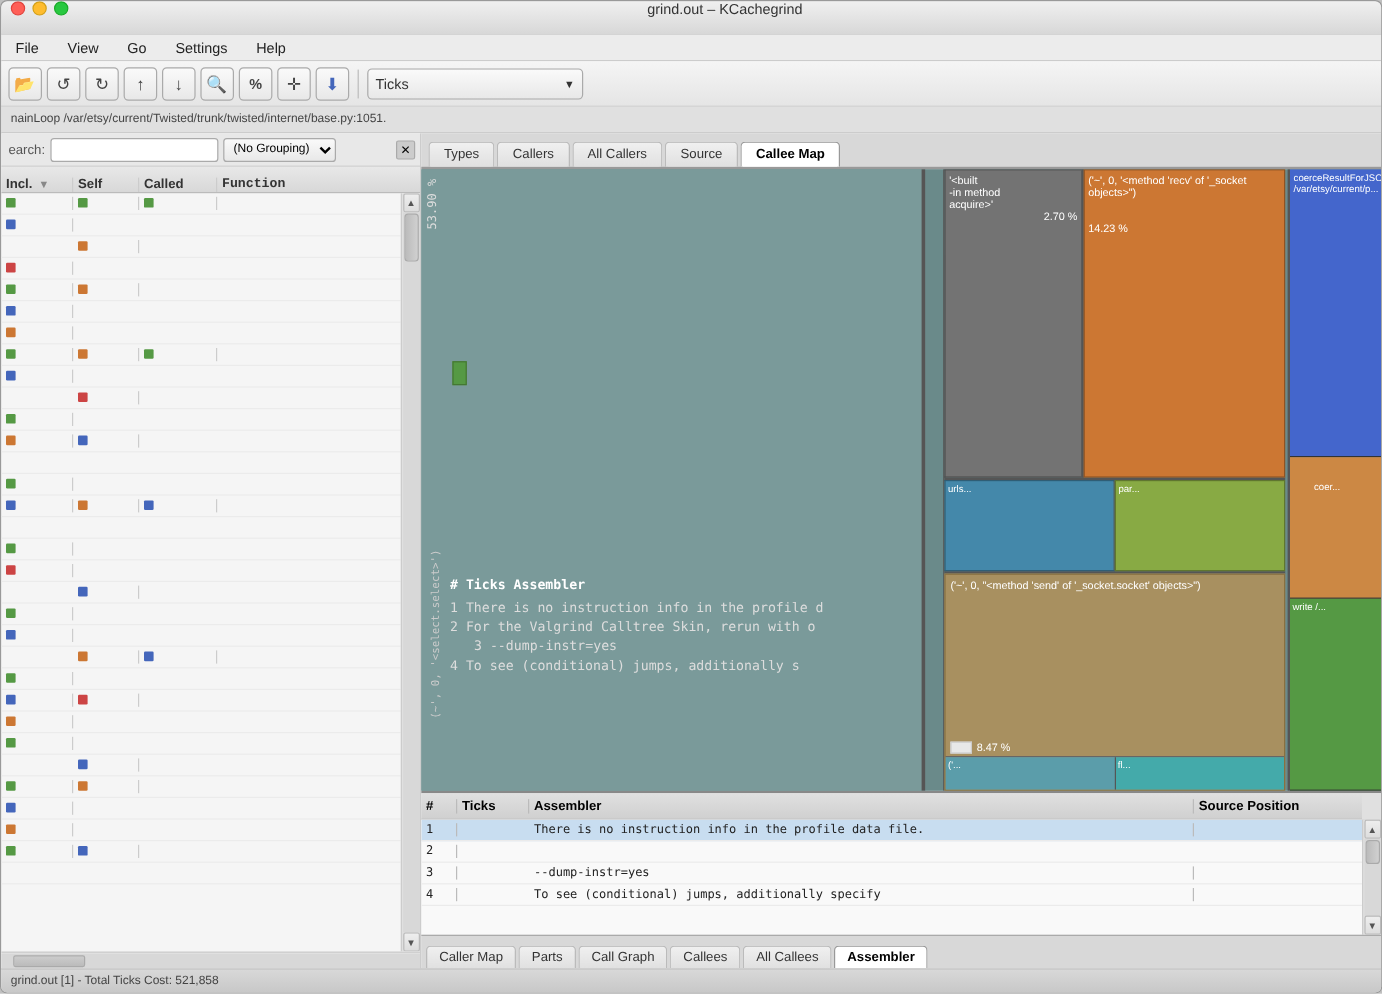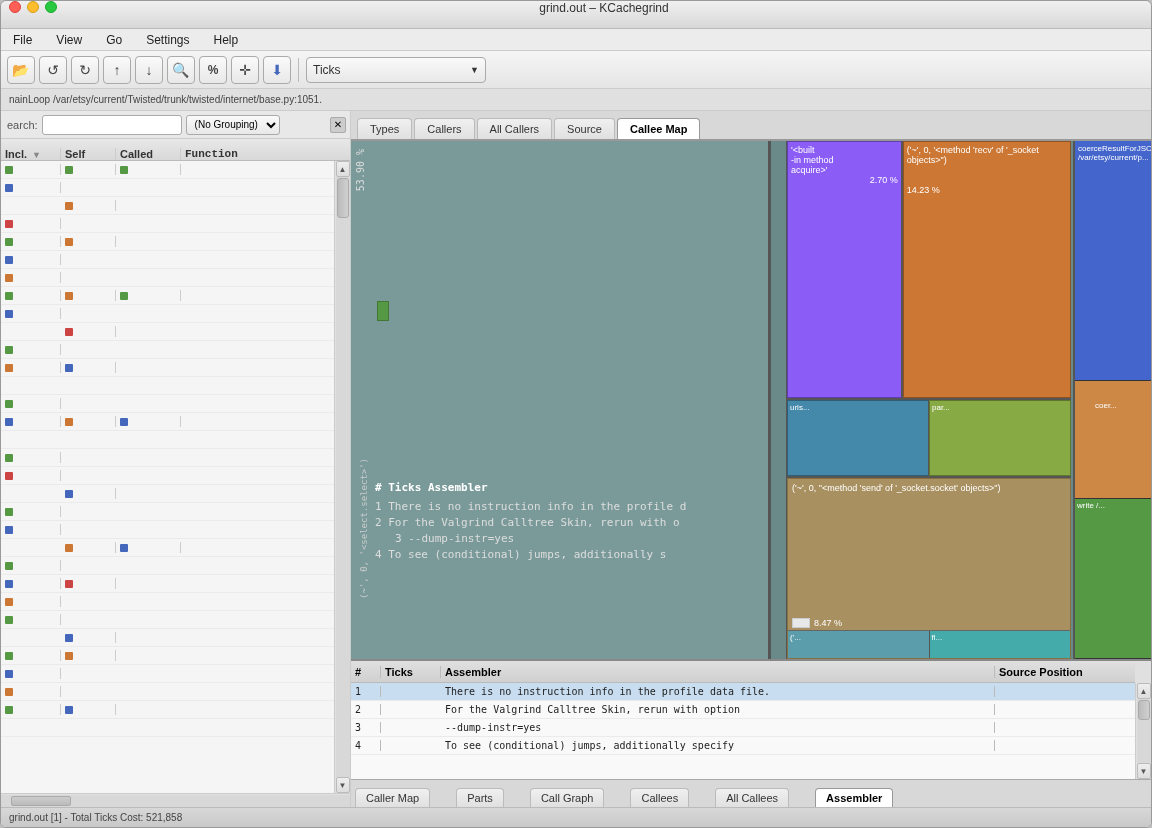--- a/index.html
+++ b/index.html
@@ -288,21 +288,20 @@
     .bottom-cell { padding: 0 4px; font-size: 10px; font-family: monospace; color: #222; overflow: hidden; white-space: nowrap; }
     
     .tab-bar-bottom {
       height: 28px;
       background: #d8d8d8;
       display: flex;
       align-items: flex-end;
       padding: 0 4px;
       border-top: 1px solid #aaa;
       flex-shrink: 0;
-      gap: 24px;
     }
     .tab-bottom {
       padding: 3px 10px;
       font-size: 11px;
       cursor: pointer;
       border: 1px solid #bbb;
       border-bottom: none;
       background: linear-gradient(to bottom, #f0f0f0, #e0e0e0);
       border-radius: 4px 4px 0 0;
       margin-right: 2px;
@@ -900,21 +899,21 @@
             <div style="margin-bottom:3px;color:#ddd;">2         For the Valgrind Calltree Skin, rerun with o</div>
             <div style="margin-bottom:3px;color:#ddd;padding-left:20px;">3            --dump-instr=yes</div>
             <div style="margin-bottom:3px;color:#ddd;">4         To see (conditional) jumps, additionally s</div>
           </div>
         </div>
 
         <div style="position:absolute;right:80px;top:0;width:285px;height:100%;display:flex;flex-direction:column;border-left:1px solid #555;">
 
           <div style="display:flex;height:50%;border-bottom:2px solid #555;">
 
-            <div class="tm-cell" style="background:#8b5cf6;flex:2;border-right:2px solid #555;font-size:9px;color:white;padding:3px;overflow:hidden;">
+            <div class="tm-cell" style="background:#737373;flex:2;border-right:2px solid #555;font-size:9px;color:white;padding:3px;overflow:hidden;">
               <span>'&lt;built<br>-in method<br>acquire&gt;'<br><span style="float:right">2.70 %</span></span>
             </div>
 
             <div class="tm-cell" style="background:#cc7733;flex:3;font-size:9px;color:white;padding:3px;overflow:hidden;">
               <span>('~', 0, '&lt;method 'recv' of '_socket objects&gt;")<br><br><br>14.23 %</span>
             </div>
           </div>
 
           <div style="display:flex;height:15%;border-bottom:2px solid #555;">
             <div class="tm-cell" style="background:#4488aa;flex:1;border-right:1px solid #555;font-size:8px;color:white;padding:2px;">urls...</div>
@@ -965,21 +964,20 @@
 
           <div class="bottom-row selected">
     <div class="bottom-cell bottom-col-num">1</div>
     <div class="bottom-cell bottom-col-ticks"></div>
     <div class="bottom-cell bottom-col-asm">There is no instruction info in the profile data file.</div>
     <div class="bottom-cell bottom-col-src"></div>
   </div>
               <div class="bottom-row">
     <div class="bottom-cell bottom-col-num">2</div>
     <div class="bottom-cell bottom-col-ticks"></div>
-    <div class="bottom-cell bottom-col-asm">For the Valgrind Calltree Skin, rerun with option</div>
     <div class="bottom-cell bottom-col-src"></div>
   </div>
               <div class="bottom-row">
     <div class="bottom-cell bottom-col-num">3</div>
     <div class="bottom-cell bottom-col-ticks"></div>
     <div class="bottom-cell bottom-col-asm">   --dump-instr=yes</div>
     <div class="bottom-cell bottom-col-src"></div>
   </div>
               <div class="bottom-row">
     <div class="bottom-cell bottom-col-num">4</div>

